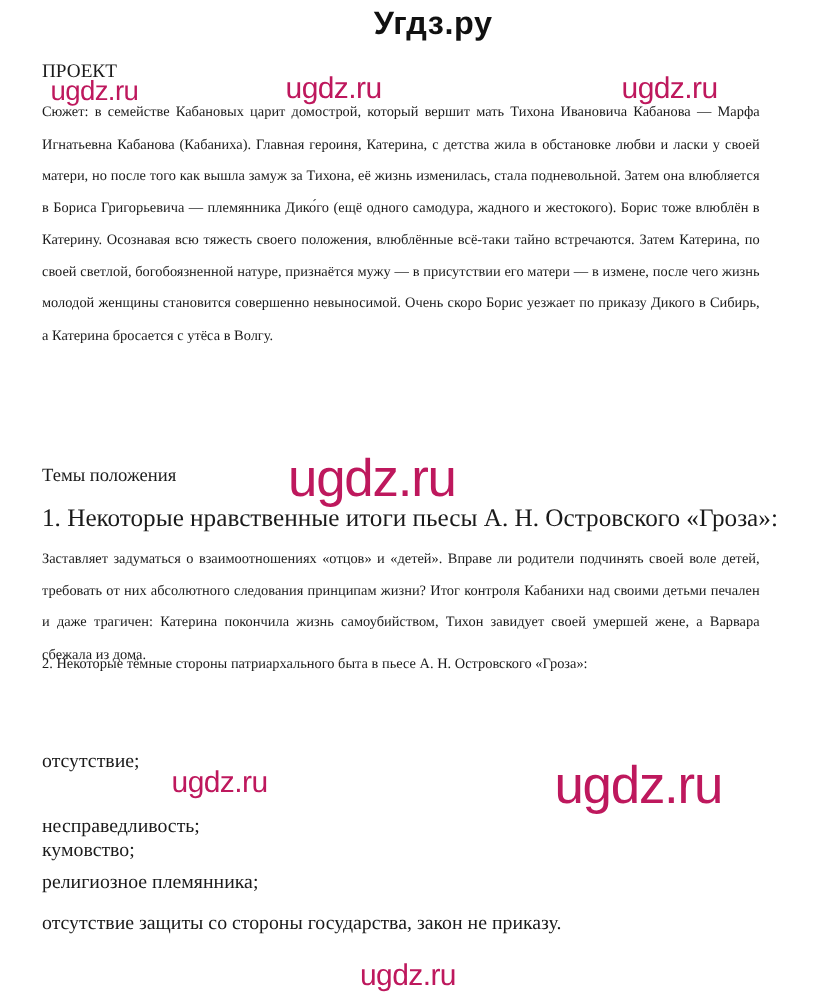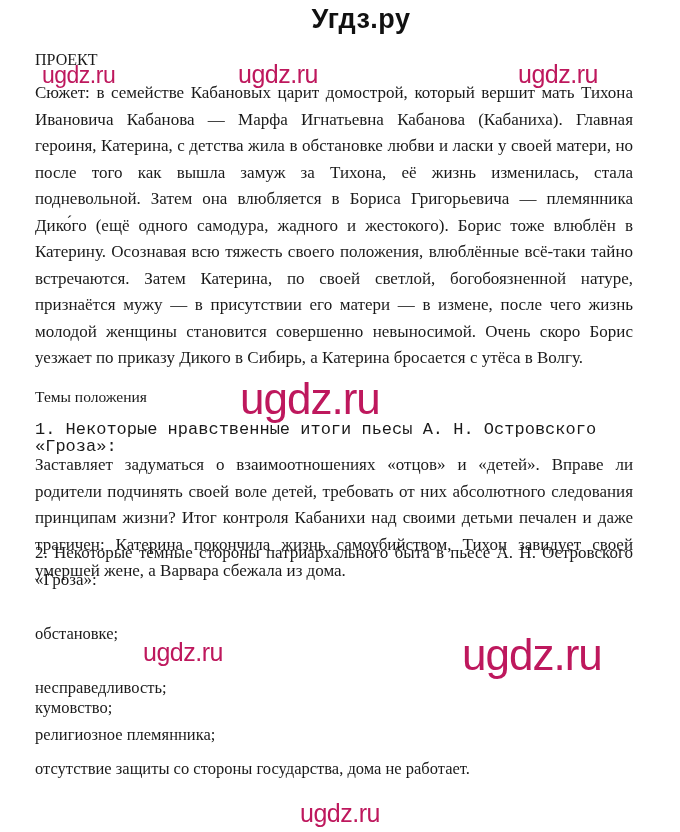--- a/index.html
+++ b/index.html
@@ -43,21 +43,21 @@
 
     .label {
       position: absolute;
       font-size: 16px;
       line-height: 1;
     }
     .para {
       position: absolute;
       left: 35px;
       width: 598px;
-      font-size: 17px;
+      font-size: 12px;
       line-height: 26.5px;
       text-align: justify;
       text-align-last: left;
     }
     .line {
       position: absolute;
       left: 35px;
       font-size: 16.5px;
       line-height: 1;
     }
@@ -74,23 +74,23 @@
 <div class="wm wm-m" style="left:143px; top:640px;">ugdz.ru</div>
 <div class="wm wm-l" style="left:462px; top:633px;">ugdz.ru</div>
 <div class="wm wm-bottom" style="left:300px; top:801px;">ugdz.ru</div>
 
 <div class="label" style="left:35px; top:52px;">ПРОЕКТ</div>
 
 <div class="para" style="top:80px;">Сюжет: в семействе Кабановых царит домострой, который вершит мать Тихона Ивановича Кабанова — Марфа Игнатьевна Кабанова (Кабаниха). Главная героиня, Катерина, с детства жила в обстановке любви и ласки у своей матери, но после того как вышла замуж за Тихона, её жизнь изменилась, стала подневольной. Затем она влюбляется в Бориса Григорьевича — племянника Дико́го (ещё одного самодура, жадного и жестокого). Борис тоже влюблён в Катерину. Осознавая всю тяжесть своего положения, влюблённые всё-таки тайно встречаются. Затем Катерина, по своей светлой, богобоязненной натуре, признаётся мужу — в присутствии его матери — в измене, после чего жизнь молодой женщины становится совершенно невыносимой. Очень скоро Борис уезжает по приказу Дикого в Сибирь, а Катерина бросается с утёса в Волгу.</div>
 
 <div class="label" style="left:35px; top:389px; font-size:15.5px;">Темы положения</div>
 
-<div class="line" style="top:421px; font-size:17px;font-family:Liberation Mono, monospace;">1. Некоторые нравственные итоги пьесы А. Н. Островского «Гроза»:</div>
+<div class="line" style="top:421px; font-size:21px;">1. Некоторые нравственные итоги пьесы А. Н. Островского «Гроза»:</div>
 
 <div class="para" style="top:452px;">Заставляет задуматься о взаимоотношениях «отцов» и «детей». Вправе ли родители подчинять своей воле детей, требовать от них абсолютного следования принципам жизни? Итог контроля Кабанихи над своими детьми печален и даже трагичен: Катерина покончила жизнь самоубийством, Тихон завидует своей умершей жене, а Варвара сбежала из дома.</div>
 
 <div class="para" style="top:540px;">2. Некоторые тёмные стороны патриархального быта в пьесе А. Н. Островского «Гроза»:</div>
 
-<div class="line" style="top:626px;">обстановке;</div>
+<div class="line" style="top:626px;">отсутствие;</div>
 <div class="line" style="top:680px;">несправедливость;</div>
 <div class="line" style="top:700px;">кумовство;</div>
 <div class="line" style="top:727px;">религиозное племянника;</div>
-<div class="line" style="top:761px;">отсутствие защиты со стороны государства, дома не работает.</div>
+<div class="line" style="top:761px;">отсутствие защиты со стороны государства, закон не приказу.</div>
 
 </body></html>

